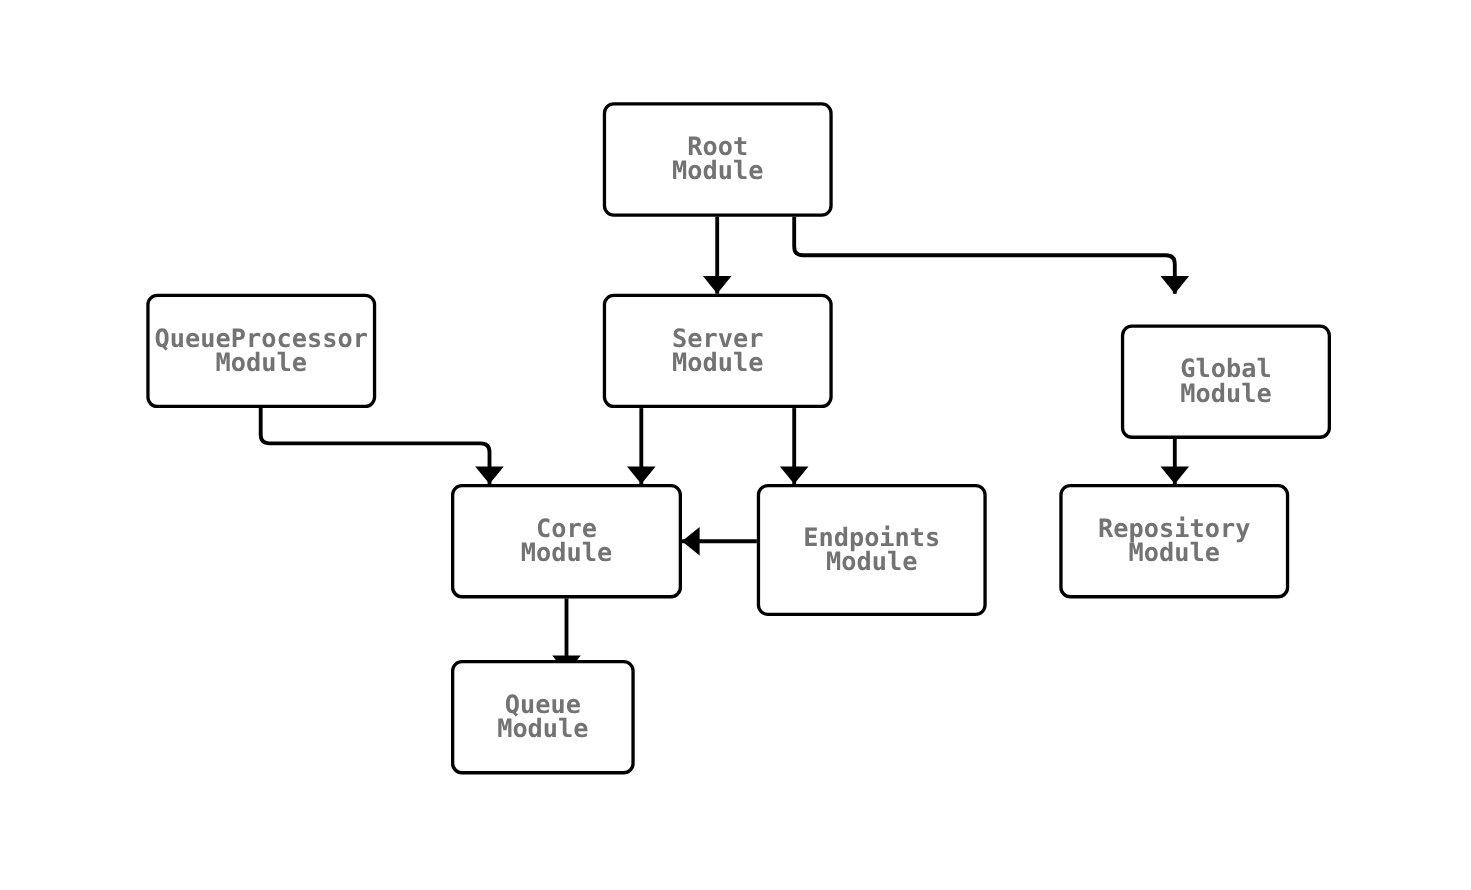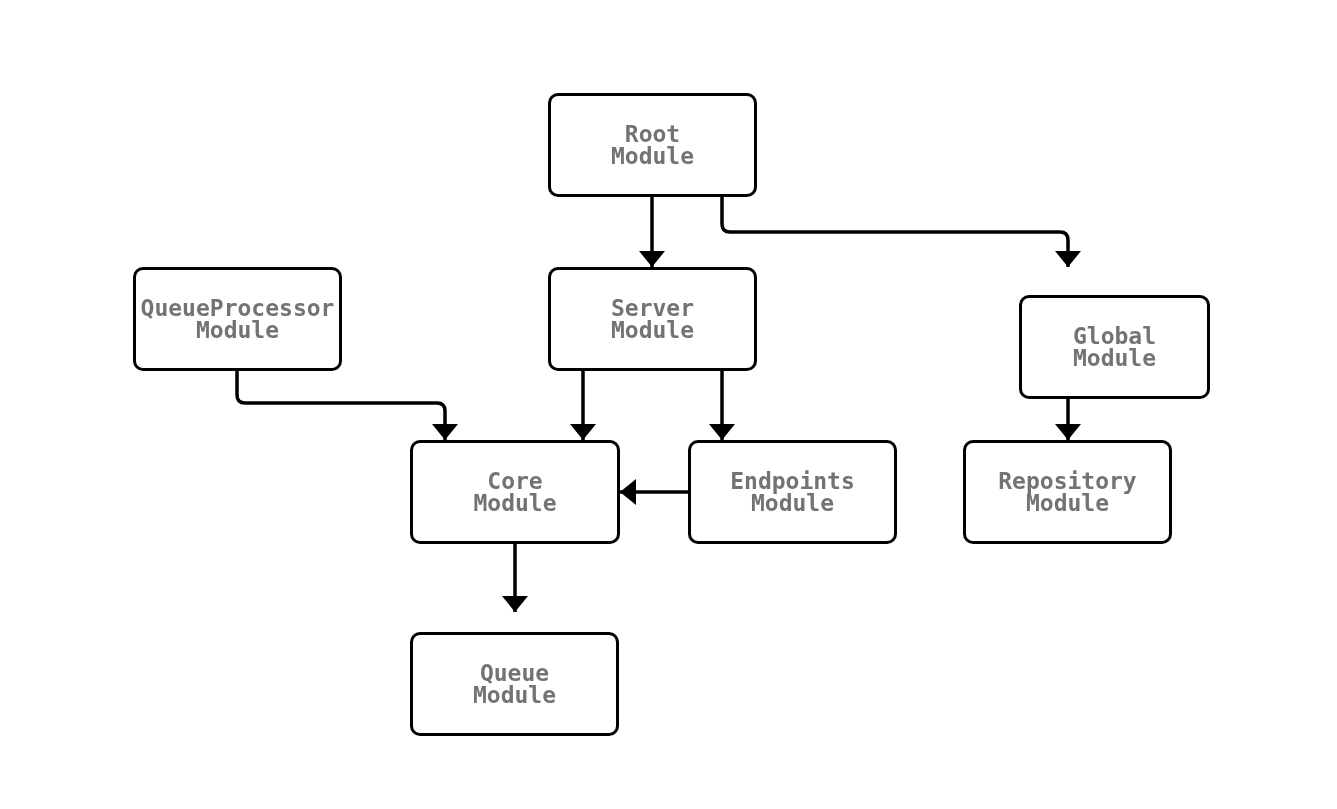--- a/index.html
+++ b/index.html
@@ -78,25 +78,25 @@
 Module</span>
   </div>
   <div class="node" style="left: 1019px; top: 267px; width: 191px; height: 104px; margin-top: 28px;">
     <span class="label">Global
 Module</span>
   </div>
   <div class="node" style="left: 410px; top: 440px; width: 210px; height: 104px;">
     <span class="label">Core
 Module</span>
   </div>
-  <div class="node" style="left: 688px; top: 440px; width: 209px; height: 104px;">
+  <div class="node" style="left: 688px; top: 440px; width: 209px; height: 120px;">
     <span class="label">Endpoints
 Module</span>
   </div>
   <div class="node" style="left: 963px; top: 440px; width: 209px; height: 104px; text-align: center;">
     <span class="label">Repository
 Module</span>
   </div>
-  <div class="node" style="left: 410px; top: 632px; width: 209px; height: 104px;">
+  <div class="node" style="left: 410px; top: 600px; width: 167px; height: 104px;">
     <span class="label">Queue
 Module</span>
   </div>
 </div>
 
 </body></html>

